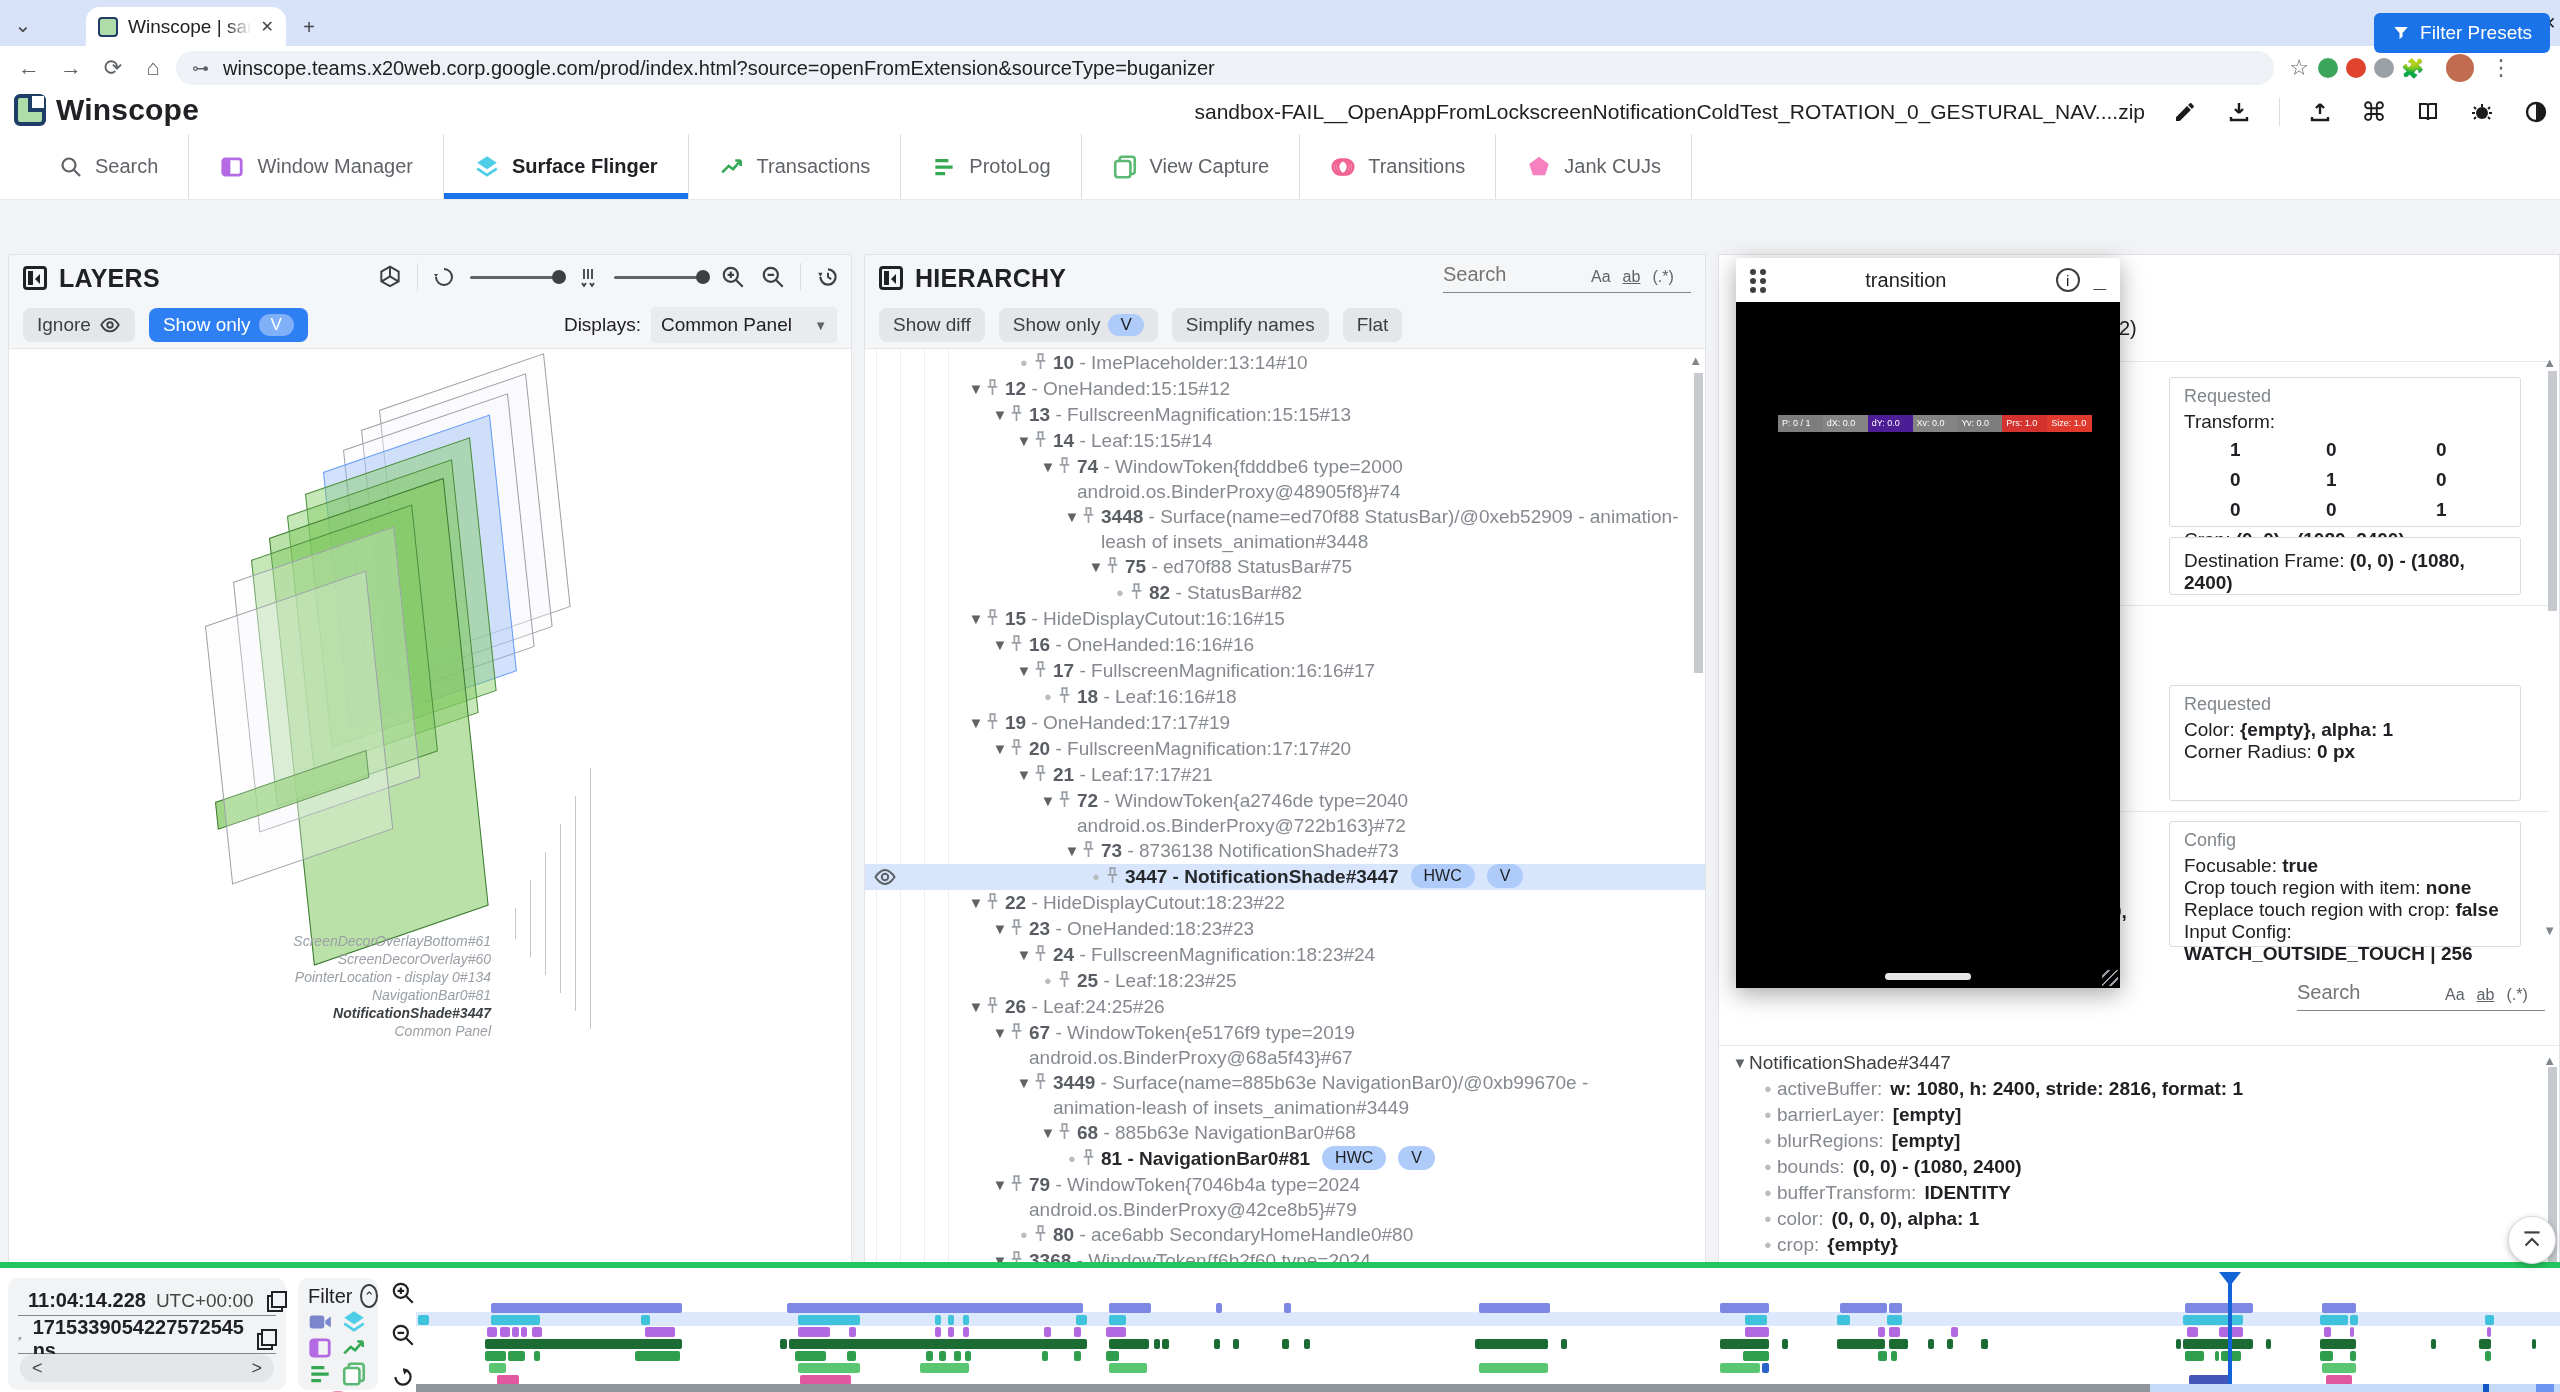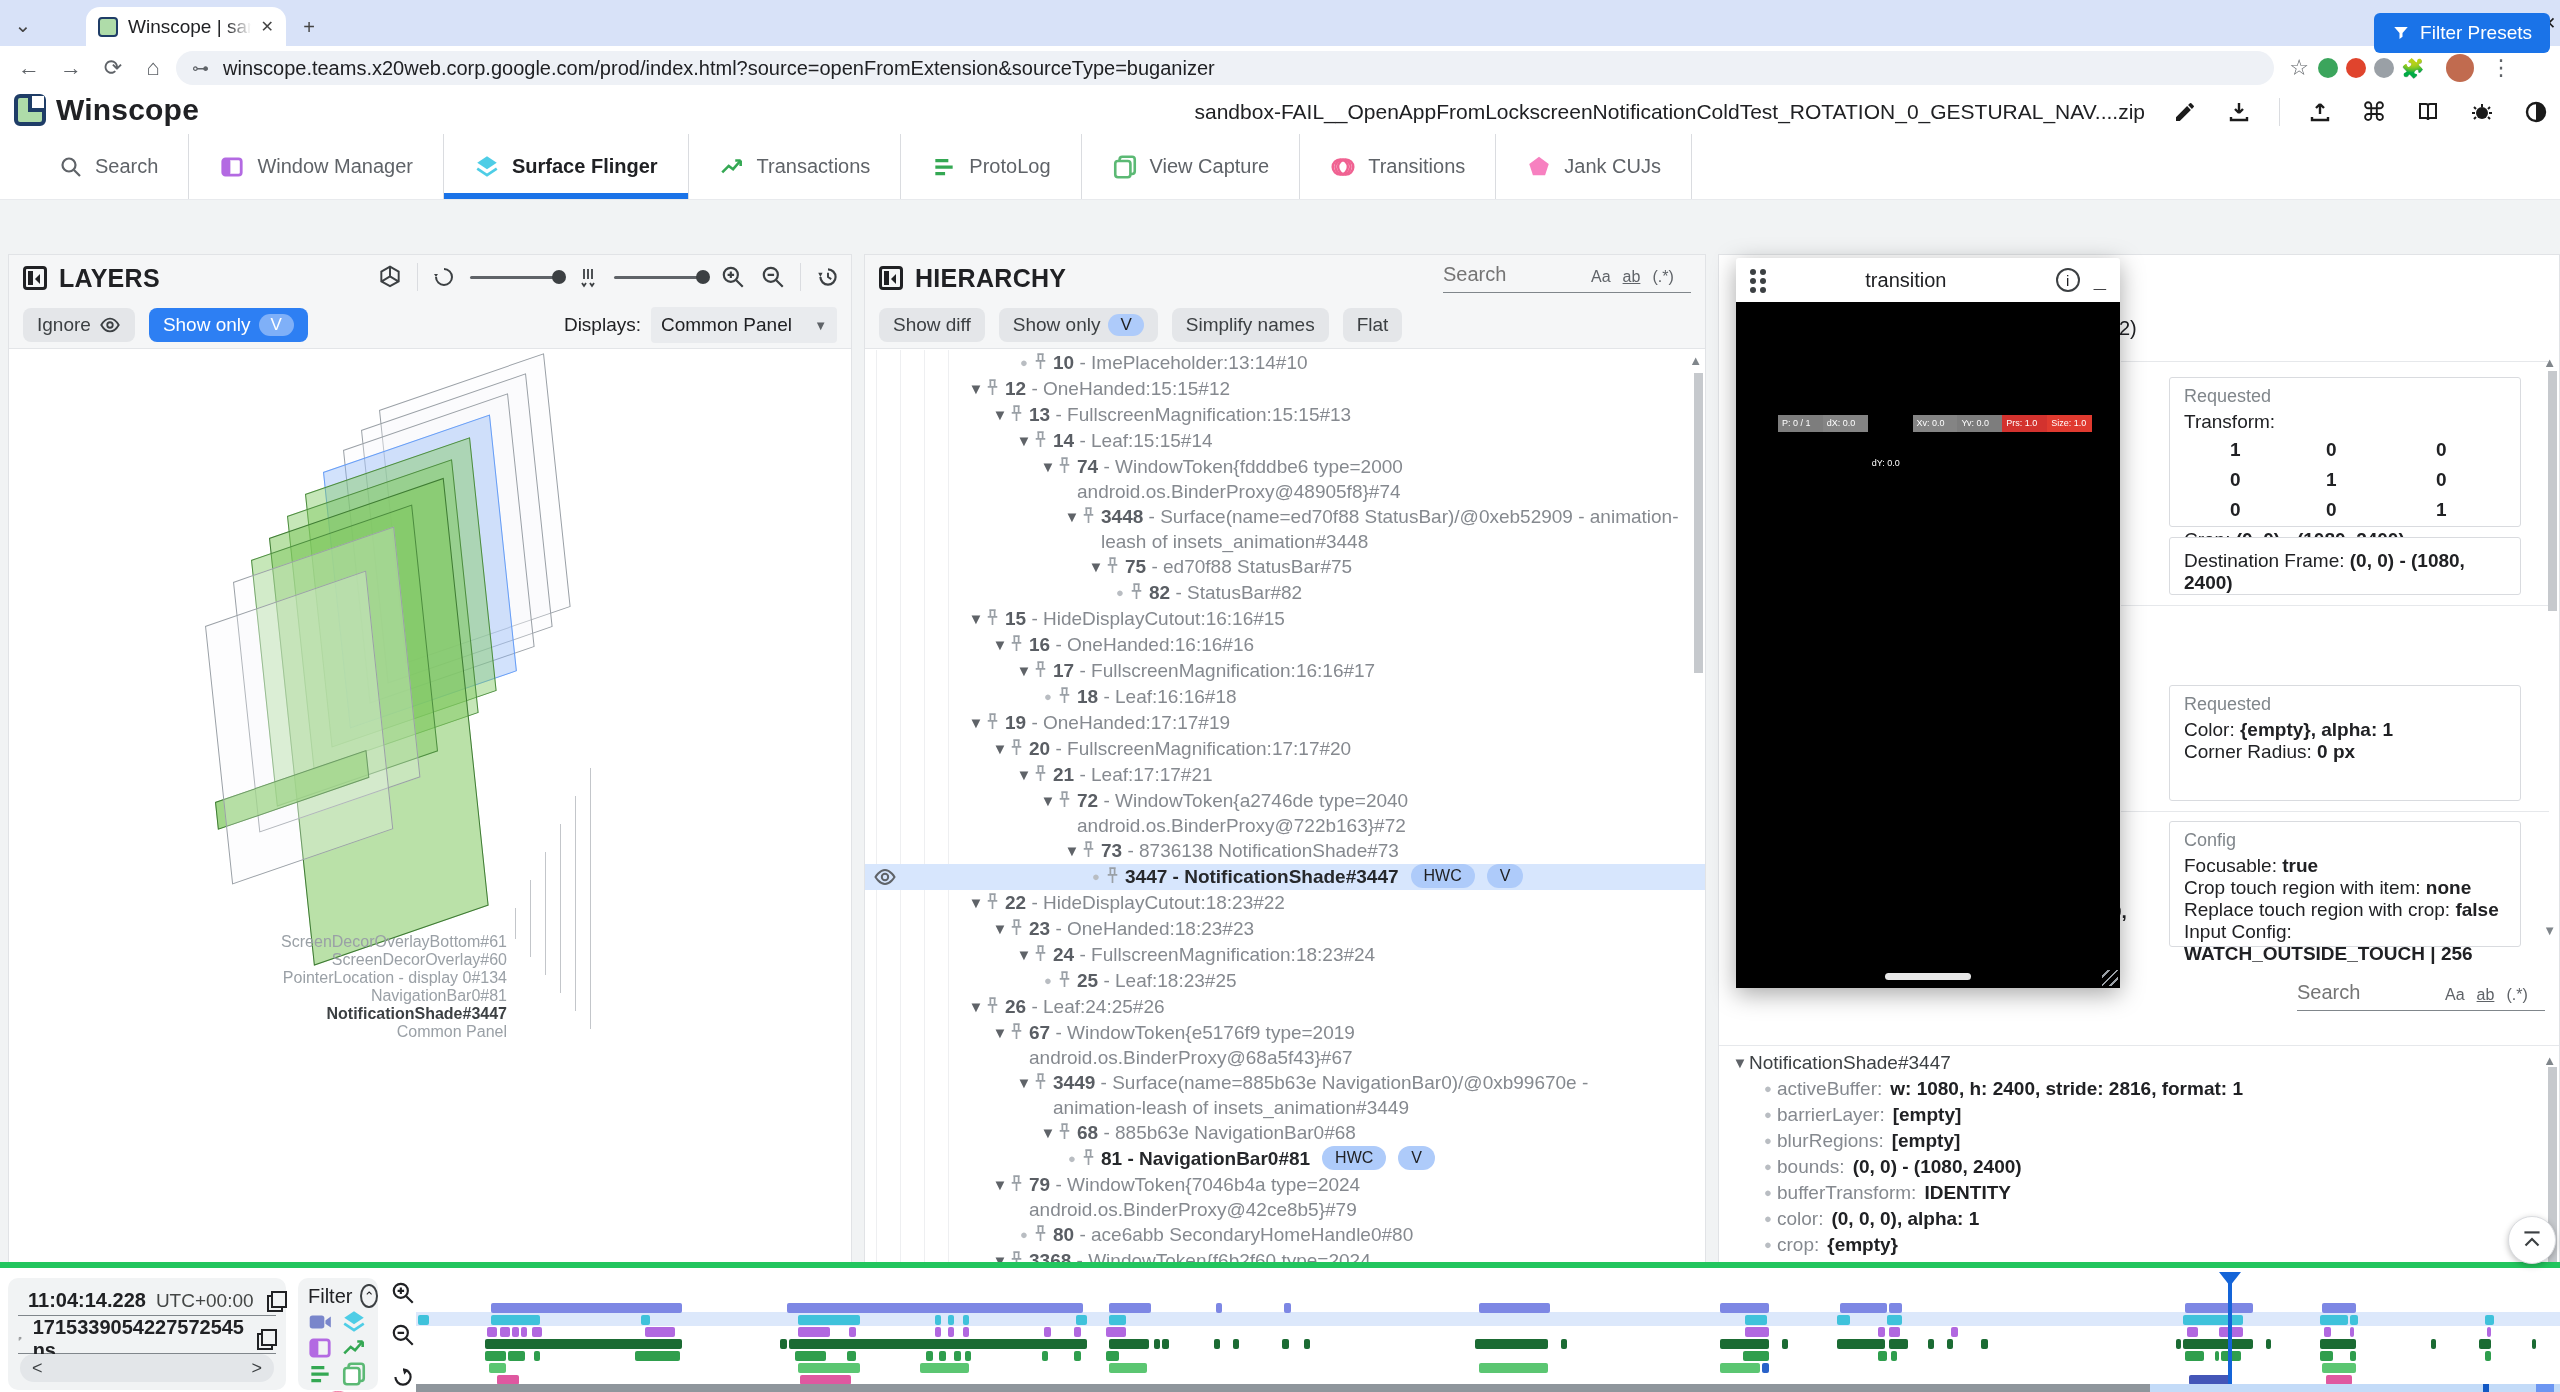--- a/index.html
+++ b/index.html
@@ -72,21 +72,21 @@
   #l-tools { position:absolute; right:10px; top:8px; display:flex; align-items:center; gap:14px; color:#3C4043; }
   .slider { width:92px; height:3px; background:#5F6368; border-radius:2px; position:relative; }
   .slider i { position:absolute; right:-4px; top:-6px; width:14px; height:14px; background:#3C4043; border-radius:50%; }
   #displays { position:absolute; right:14px; top:6px; display:flex; align-items:center; gap:10px; font-size:19px; }
   #displays-dd { width:186px; height:36px; background:#E9EBEE; border-radius:4px; display:flex;
     align-items:center; justify-content:space-between; padding:0 10px; font-size:19px; }
 
   
   #canvas3d { position:absolute; left:0; top:95px; right:0; bottom:0; overflow:hidden; background:#fff; }
   .l3d { position:absolute; transform:rotate(-6deg) skewY(-13deg); transform-origin:0 0; }
-  .lbl3d { position:absolute; right:344px; font-size:16px; color:#9AA0A6; white-space:nowrap; }
+  .lbl3d { position:absolute; right:360px; font-size:14px; color:#9AA0A6; white-space:nowrap;font-style:italic; }
   .lbl3d.em { color:#3C4043; font-weight:600; }
   .lline { position:absolute; width:1px; background:#C3C6CA; }
 
   
   #tree { position:absolute; left:0; top:95px; right:0; bottom:14px; overflow:hidden; }
   .guide { position:absolute; top:0; bottom:0; width:1px; background:#EEEFF1; }
   .trow { position:relative; display:flex; align-items:flex-start; min-height:26px; padding-right:26px;
     font-size:19px; color:#85898F; line-height:25px; }
   .trow .num { font-weight:700; color:#5A5E64; }
   .trow.sel { background:#D7E6FD; }
@@ -861,21 +861,21 @@
     <div id="fwin-bar">
       <span class="dots6"></span>
       <span id="fwin-title">transition</span>
       <span style="width:24px;height:24px;border:2px solid #3C4043;border-radius:50%;display:flex;align-items:center;justify-content:center;font-size:15px;margin-right:14px">i</span>
       <span style="font-size:22px;font-weight:700">_</span>
     </div>
     <div id="fscreen">
       <div id="ptrbar">
           <span style="background: rgb(125, 125, 125);">P: 0 / 1</span>
           <span style="background: rgb(132, 132, 132);">dX: 0.0</span>
-          <span style="background: #4c1d95; margin-top: 40px;">dY: 0.0</span>
+          <span style="background: #4c1d95;">dY: 0.0</span>
           <span style="background: rgb(132, 132, 132);">Xv: 0.0</span>
           <span style="background: rgb(125, 125, 125);">Yv: 0.0</span>
           <span style="background: rgb(211, 50, 46);">Prs: 1.0</span>
           <span style="background: rgb(224, 58, 47);">Size: 1.0</span>
         </div>
       <div id="homebar"></div>
     </div>
     <div id="resize"></div>
   </div>
 

